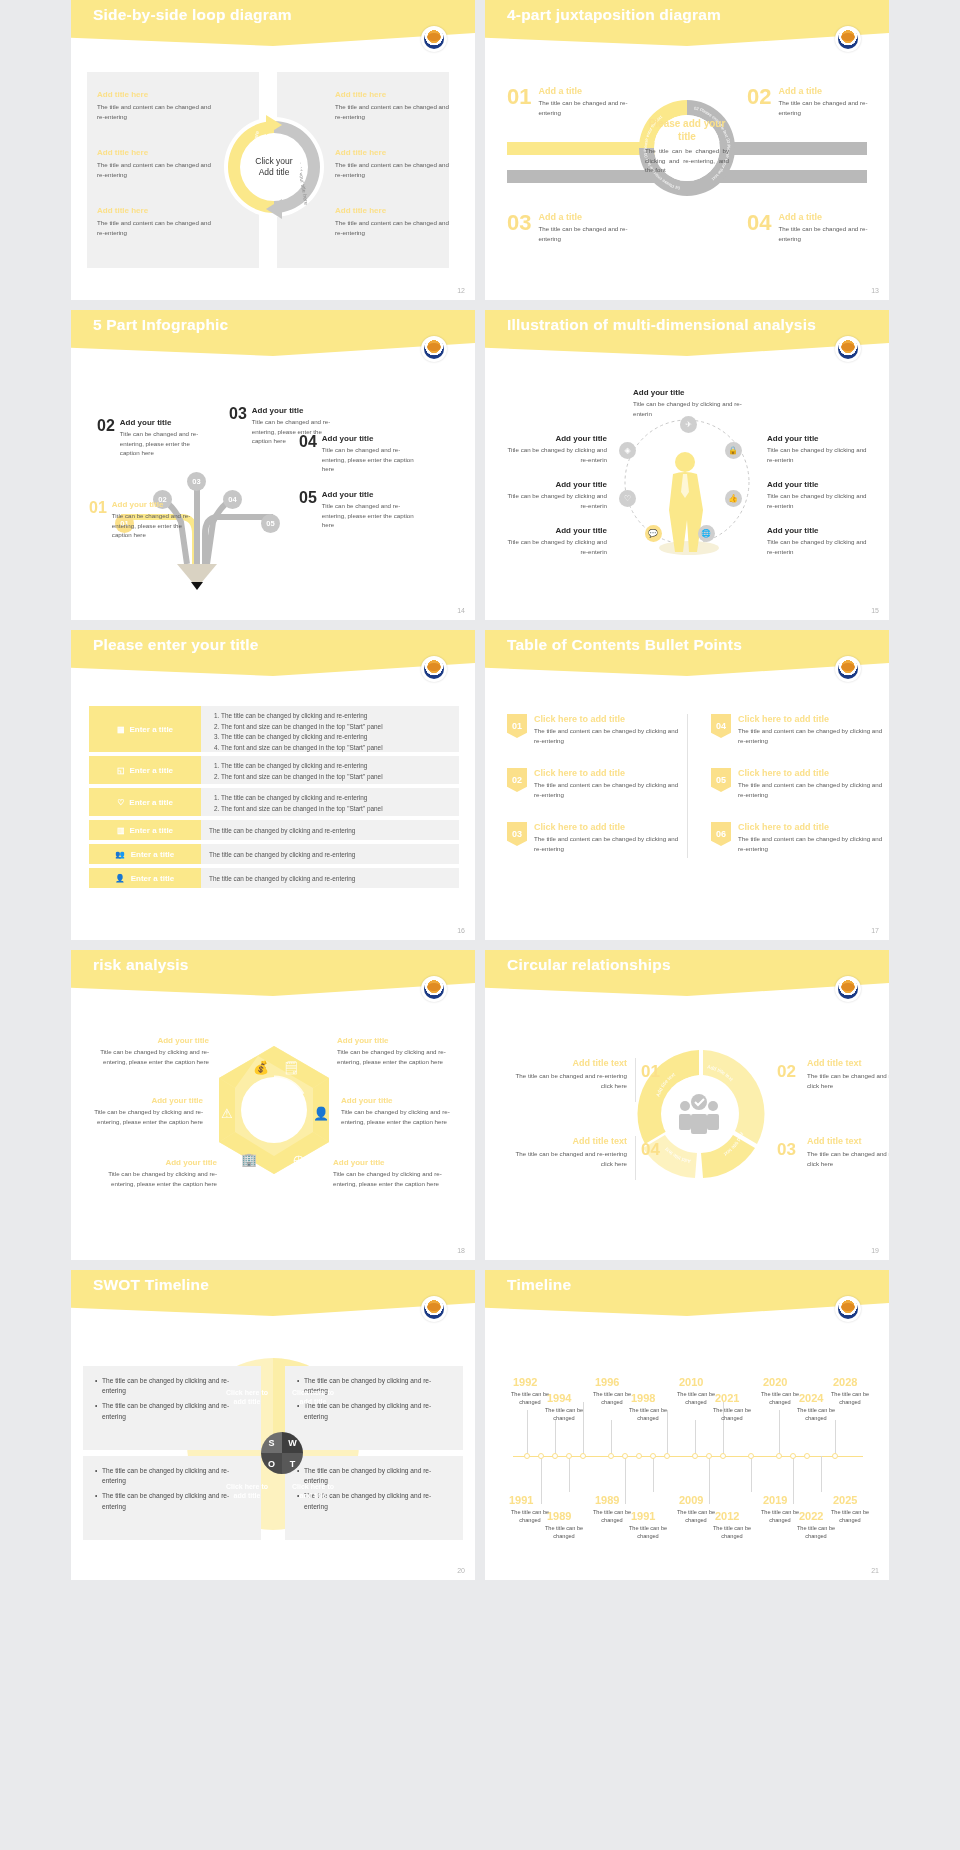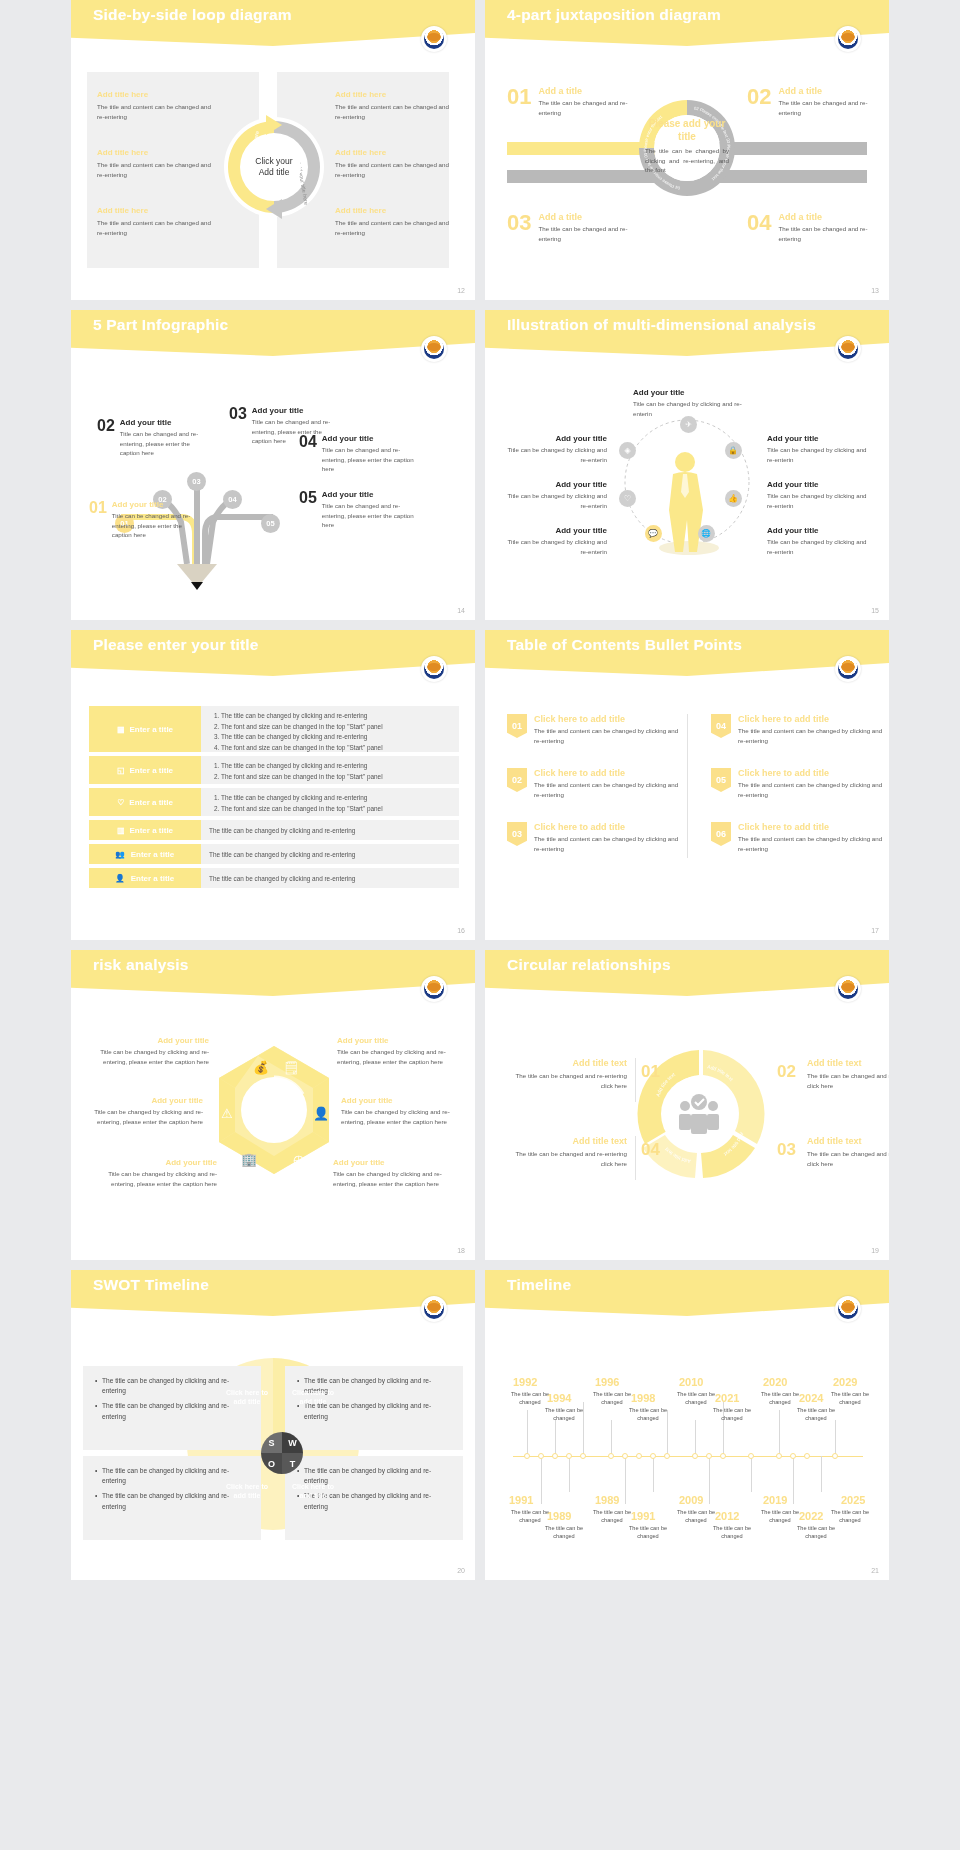--- a/index.html
+++ b/index.html
@@ -746,38 +746,38 @@
     <div class="tl-year" style="left:146px;top:122px">1998</div>
     <div class="tl-cap" style="left:140px;top:136px">The title can be changed</div>
     <div class="tl-year" style="left:194px;top:106px">2010</div>
     <div class="tl-cap" style="left:188px;top:120px">The title can be changed</div>
     <div class="tl-year" style="left:230px;top:122px">2021</div>
     <div class="tl-cap" style="left:224px;top:136px">The title can be changed</div>
     <div class="tl-year" style="left:278px;top:106px">2020</div>
     <div class="tl-cap" style="left:272px;top:120px">The title can be changed</div>
     <div class="tl-year" style="left:314px;top:122px">2024</div>
     <div class="tl-cap" style="left:308px;top:136px">The title can be changed</div>
-    <div class="tl-year" style="left:348px;top:106px">2029</div>
+    <div class="tl-year" style="left:348px;top:106px">2028</div>
     <div class="tl-cap" style="left:342px;top:120px">The title can be changed</div>
 
     <div class="tl-year" style="left:24px;top:224px">1991</div>
     <div class="tl-cap" style="left:22px;top:238px">The title can be changed</div>
     <div class="tl-year" style="left:62px;top:240px">1989</div>
     <div class="tl-cap" style="left:56px;top:254px">The title can be changed</div>
     <div class="tl-year" style="left:110px;top:224px">1989</div>
     <div class="tl-cap" style="left:104px;top:238px">The title can be changed</div>
     <div class="tl-year" style="left:146px;top:240px">1991</div>
     <div class="tl-cap" style="left:140px;top:254px">The title can be changed</div>
     <div class="tl-year" style="left:194px;top:224px">2009</div>
     <div class="tl-cap" style="left:188px;top:238px">The title can be changed</div>
     <div class="tl-year" style="left:230px;top:240px">2012</div>
     <div class="tl-cap" style="left:224px;top:254px">The title can be changed</div>
     <div class="tl-year" style="left:278px;top:224px">2019</div>
     <div class="tl-cap" style="left:272px;top:238px">The title can be changed</div>
     <div class="tl-year" style="left:314px;top:240px">2022</div>
     <div class="tl-cap" style="left:308px;top:254px">The title can be changed</div>
-    <div class="tl-year" style="left:356px;top:224px">2025</div>
+    <div class="tl-year" style="left:348px;top:224px">2025</div>
     <div class="tl-cap" style="left:342px;top:238px">The title can be changed</div>
 
     <div class="pagenum">21</div>
   </div>
 
 </div>
 
 </body></html>

